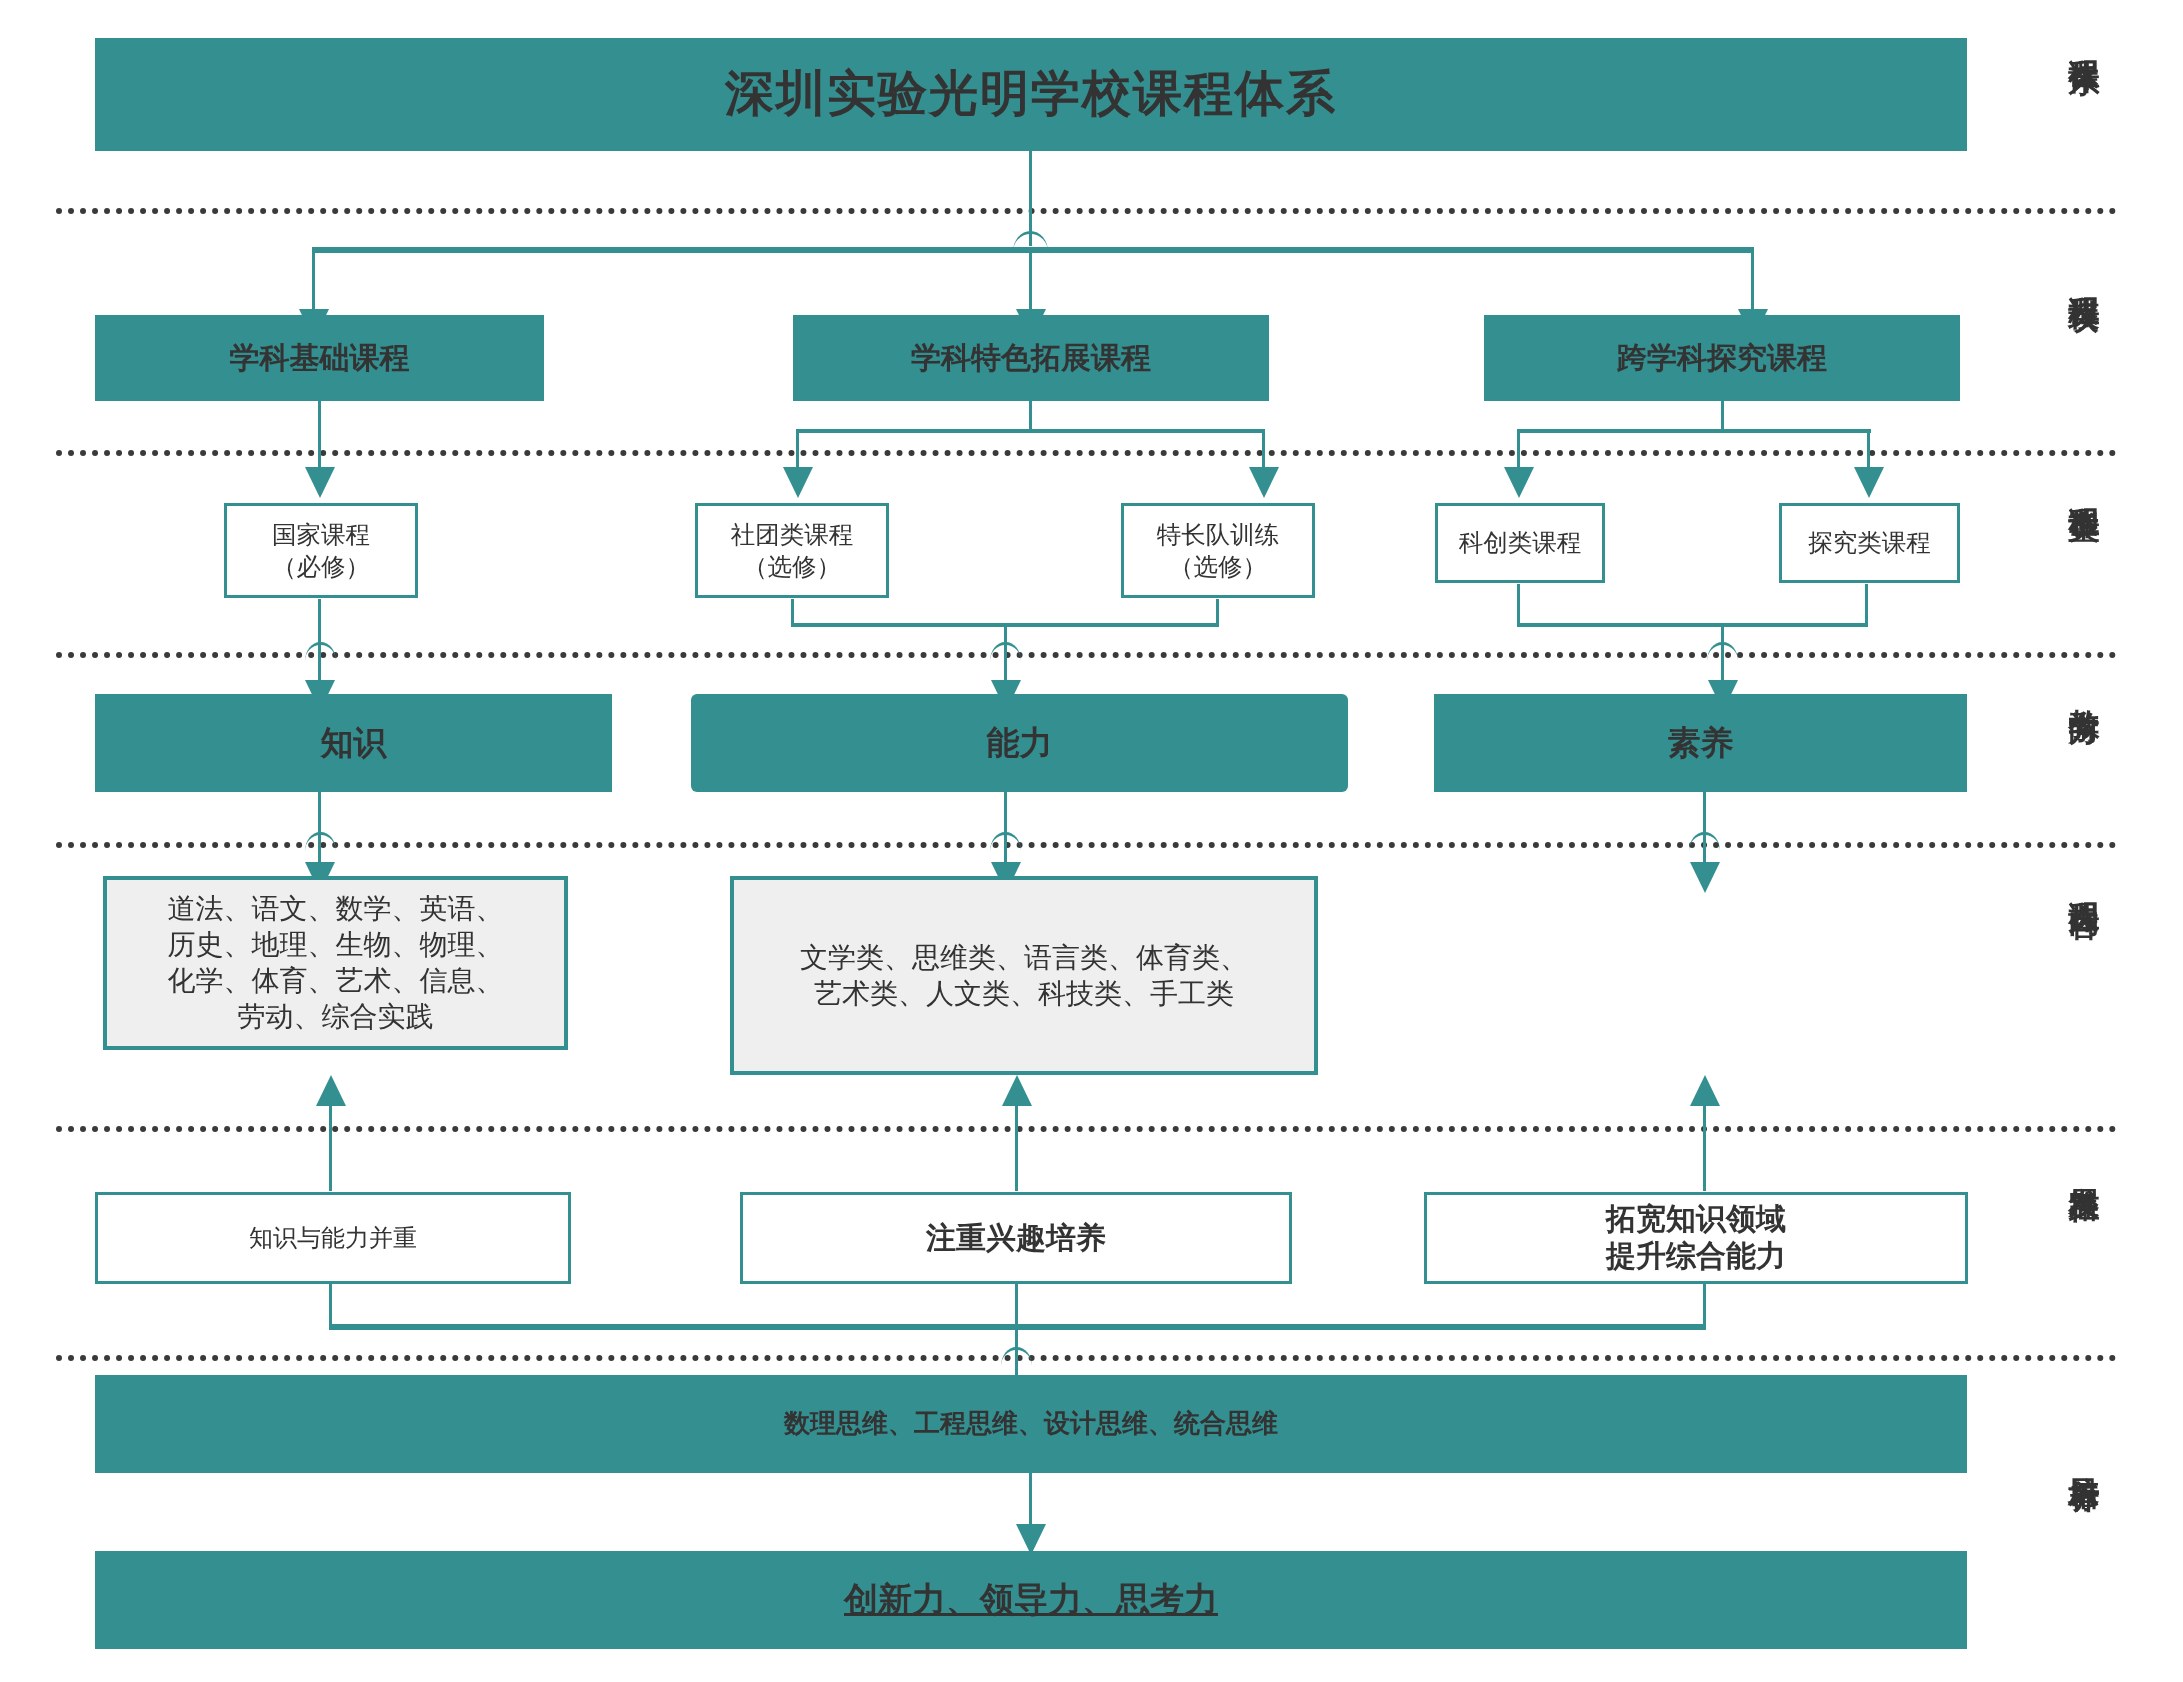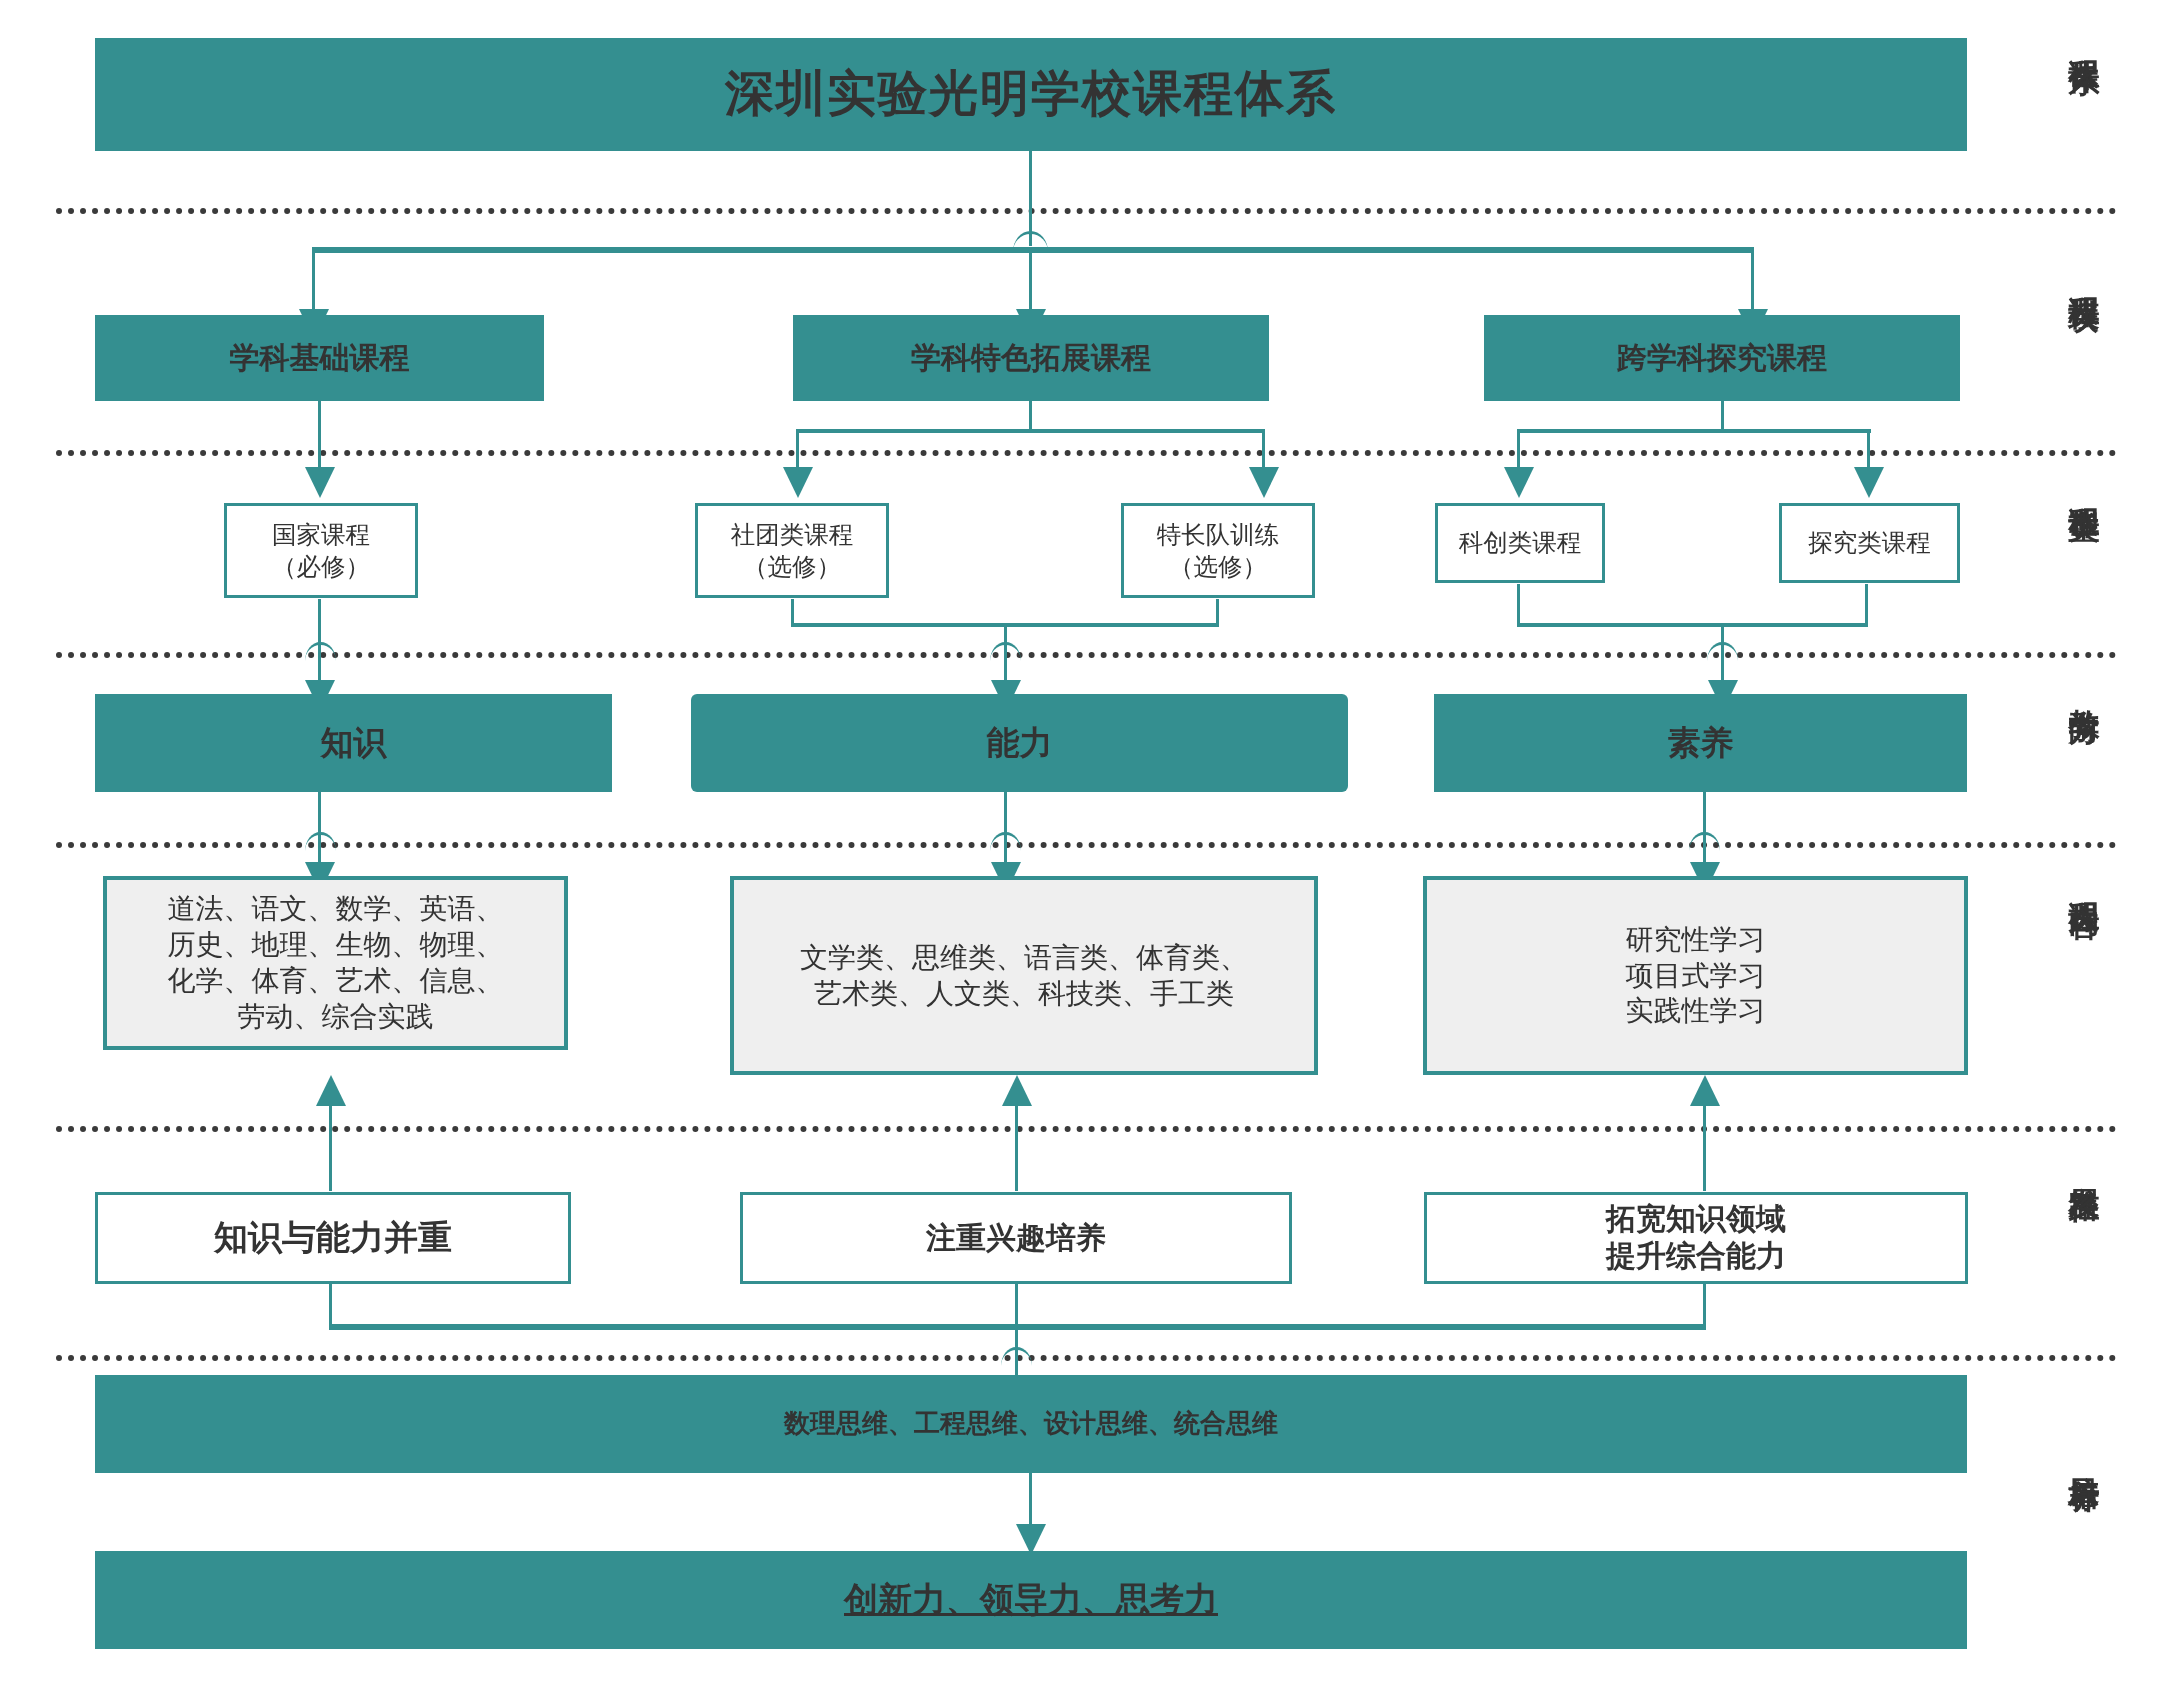--- a/index.html
+++ b/index.html
@@ -153,37 +153,32 @@
   <div class="box grayfill" style="left:103px;top:876px;width:465px;height:174px;">
     <span class="lbl" style="font-size:28px;">道法、语文、数学、英语、
 历史、地理、生物、物理、
 化学、体育、艺术、信息、
 劳动、综合实践</span>
   </div>
   <div class="box grayfill" style="left:730px;top:876px;width:588px;height:199px;">
     <span class="lbl" style="font-size:28px;">文学类、思维类、语言类、体育类、
 艺术类、人文类、科技类、手工类</span>
   </div>
-  <div class="box grayfill" style="left:1423px;top:876px;width:545px;height:199px;">
-    <span class="lbl" style="font-size:28px;">研究性学习
-项目式学习
-实践性学习</span>
-  </div>
 
   <div class="vline" style="left:329px;top:1103px;width:3.4px;height:88px;"></div>
   <div class="arrow-up" style="left:316px;top:1075px;"></div>
 
   <div class="vline" style="left:1015px;top:1103px;width:3.4px;height:88px;"></div>
   <div class="arrow-up" style="left:1002px;top:1075px;"></div>
 
   <div class="vline" style="left:1703px;top:1103px;width:3.4px;height:88px;"></div>
   <div class="arrow-up" style="left:1690px;top:1075px;"></div>
 
   <div class="box outline" style="left:95px;top:1192px;width:476px;height:92px;">
-    <span class="lbl" style="font-size:34px;font-weight:bold;">知识与能力并重</span>
+    <span class="lbl" style="font-size:24px;font-weight:normal;">知识与能力并重</span>
   </div>
   <div class="box outline" style="left:740px;top:1192px;width:552px;height:92px;">
     <span class="lbl" style="font-size:30px;font-weight:bold;">注重兴趣培养</span>
   </div>
   <div class="box outline" style="left:1424px;top:1192px;width:544px;height:92px;">
     <span class="lbl" style="font-size:30px;font-weight:bold;line-height:1.22;">拓宽知识领域
 提升综合能力</span>
   </div>
 
   <div class="vline" style="left:329px;top:1283px;width:3.4px;height:44px;"></div>

